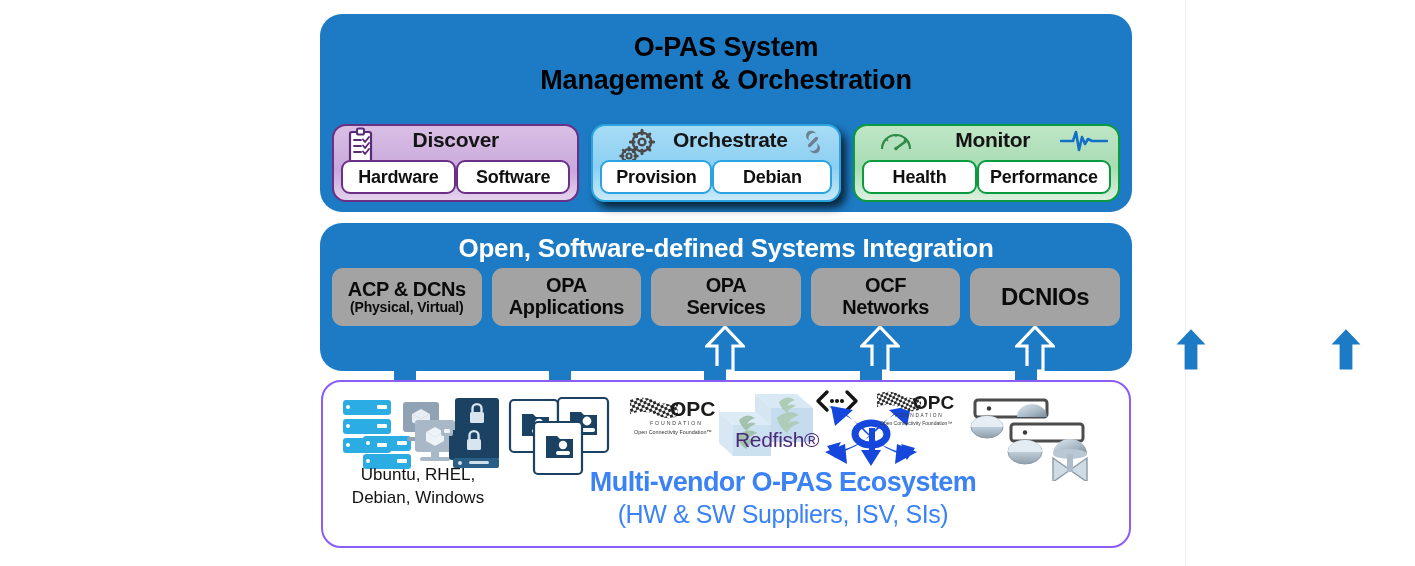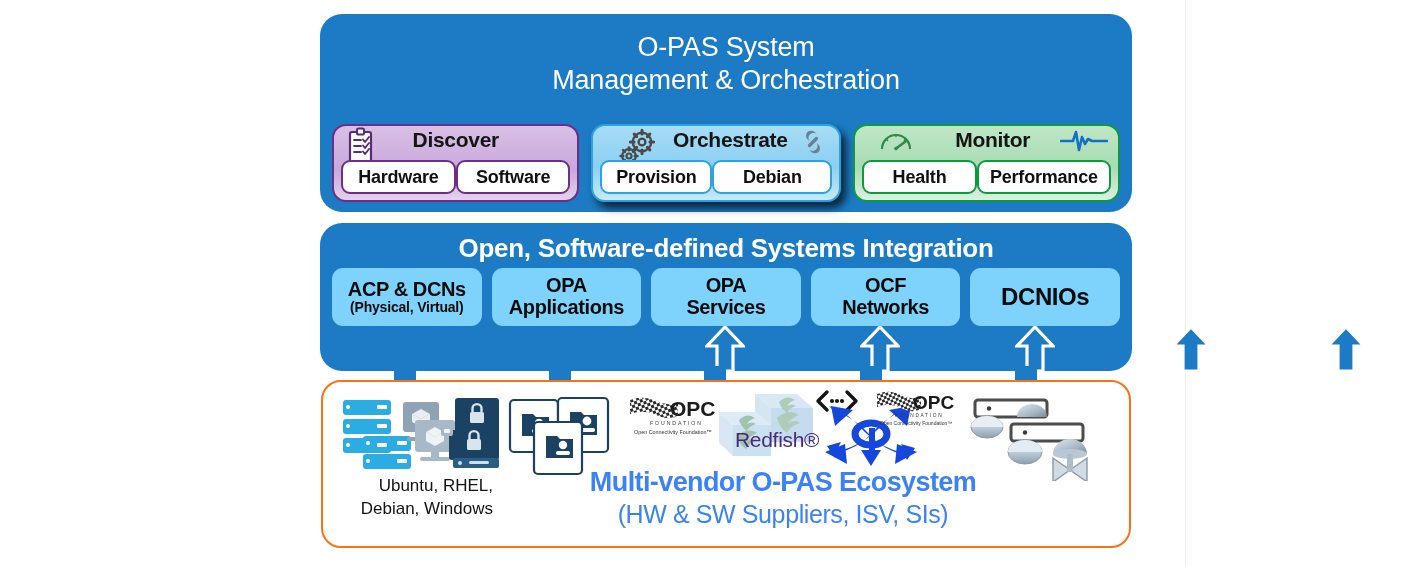--- a/index.html
+++ b/index.html
@@ -19,22 +19,22 @@
   
   .mgmt-panel {
     position: absolute; left: 320px; top: 14px;
     width: 812px; height: 198px;
     background: #1C7BC4;
     border-radius: 22px;
   }
   .mgmt-title {
     padding-top: 17px;
     text-align: center;
-    color: #ffffff;
-    font-size: 27px; font-weight: normal;
+    color: #000000;
+    font-size: 27px; font-weight: bold;
     line-height: 33px;
     letter-spacing: -0.2px;
   }
   .mgmt-title .l2 { display: block; }
 
   .fn-row {
     position: absolute; left: 12px; top: 110px;
     width: 788px; height: 78px;
     display: flex; gap: 12px;
   }
@@ -106,21 +106,21 @@
     color: #ffffff; font-size: 26px; font-weight: bold;
     letter-spacing: -0.3px;
   }
   .integ-row {
     position: absolute; left: 12px; top: 45px;
     width: 788px; height: 58px;
     display: flex; gap: 10px;
   }
   .integ-card {
     flex: 1 1 0;
-    background: #7dd3fc;
+    background: #a3a3a3;
     border-radius: 11px;
     display: flex; flex-direction: column;
     align-items: center; justify-content: center;
     color: #0b0b0b; font-weight: bold;
     line-height: 1.08;
     padding: 0 4px;
   }
   .integ-card .ln1 { font-size: 20px; letter-spacing: -0.4px; }
   .integ-card .ln2 { font-size: 20px; letter-spacing: -0.4px; }
   .integ-card.tight .ln1 { font-size: 20px; }
@@ -135,32 +135,32 @@
   .arrow-solid {
     position: absolute;
     width: 22px; background: #1C7BC4;
   }
 
   
   .eco-panel {
     position: absolute; left: 321px; top: 380px;
     width: 810px; height: 168px;
     background: #ffffff;
-    border: 2px solid #f97316;
+    border: 2px solid #8b5cf6;
     border-radius: 20px;
   }
   .eco-title {
     position: absolute; left: 140px; top: 85px; width: 640px;
     text-align: center; color: #3b82f6;
   }
   .eco-title .t1 { font-size: 27px; font-weight: bold; letter-spacing: -0.6px; }
   .eco-title .t2 { font-size: 25px; letter-spacing: -0.4px; margin-top: 2px; }
   .eco-os-label {
-    position: absolute; left: 20px; top: 93px; width: 150px;
-    text-align: right; font-size: 17px; color: #121212; line-height: 1.35;
+    position: absolute; left: 20px; top: 82px; width: 150px;
+    text-align: center; font-size: 17px; color: #121212; line-height: 1.35;
   }
   .eco-art { position: absolute; }
   .redfish-word {
     position: absolute; left: 412px; top: 46px;
     font-size: 21px; color: #4b2a7b; letter-spacing: -0.3px;
   }
   .opc-logo { position: absolute; }
 </style>
 </head>
 <body>

